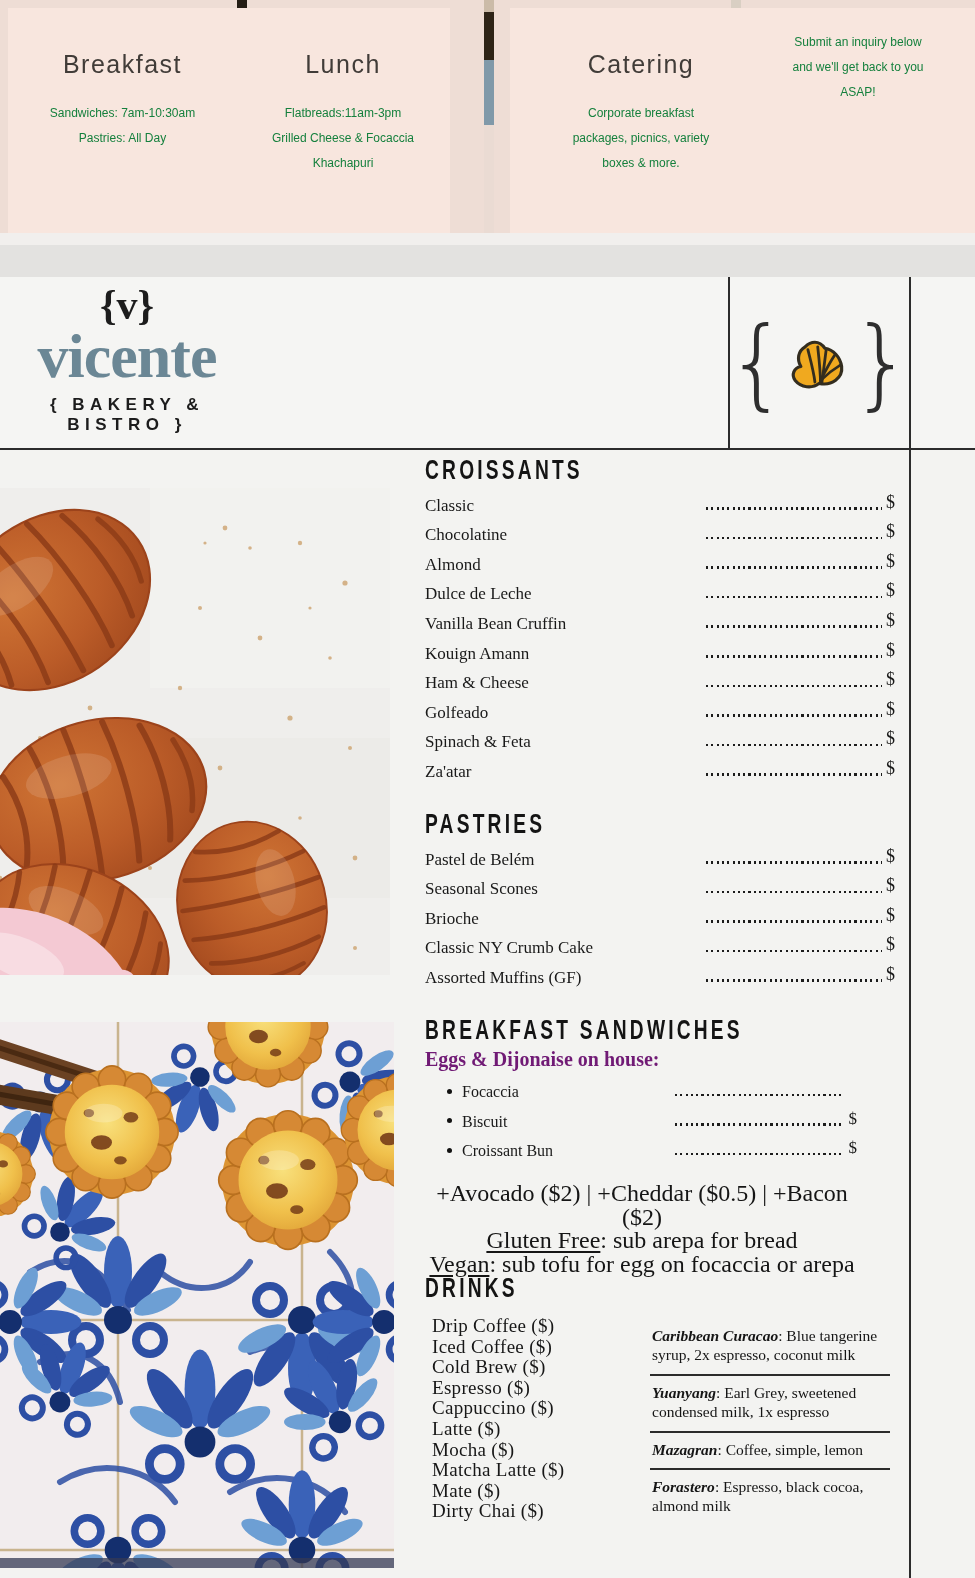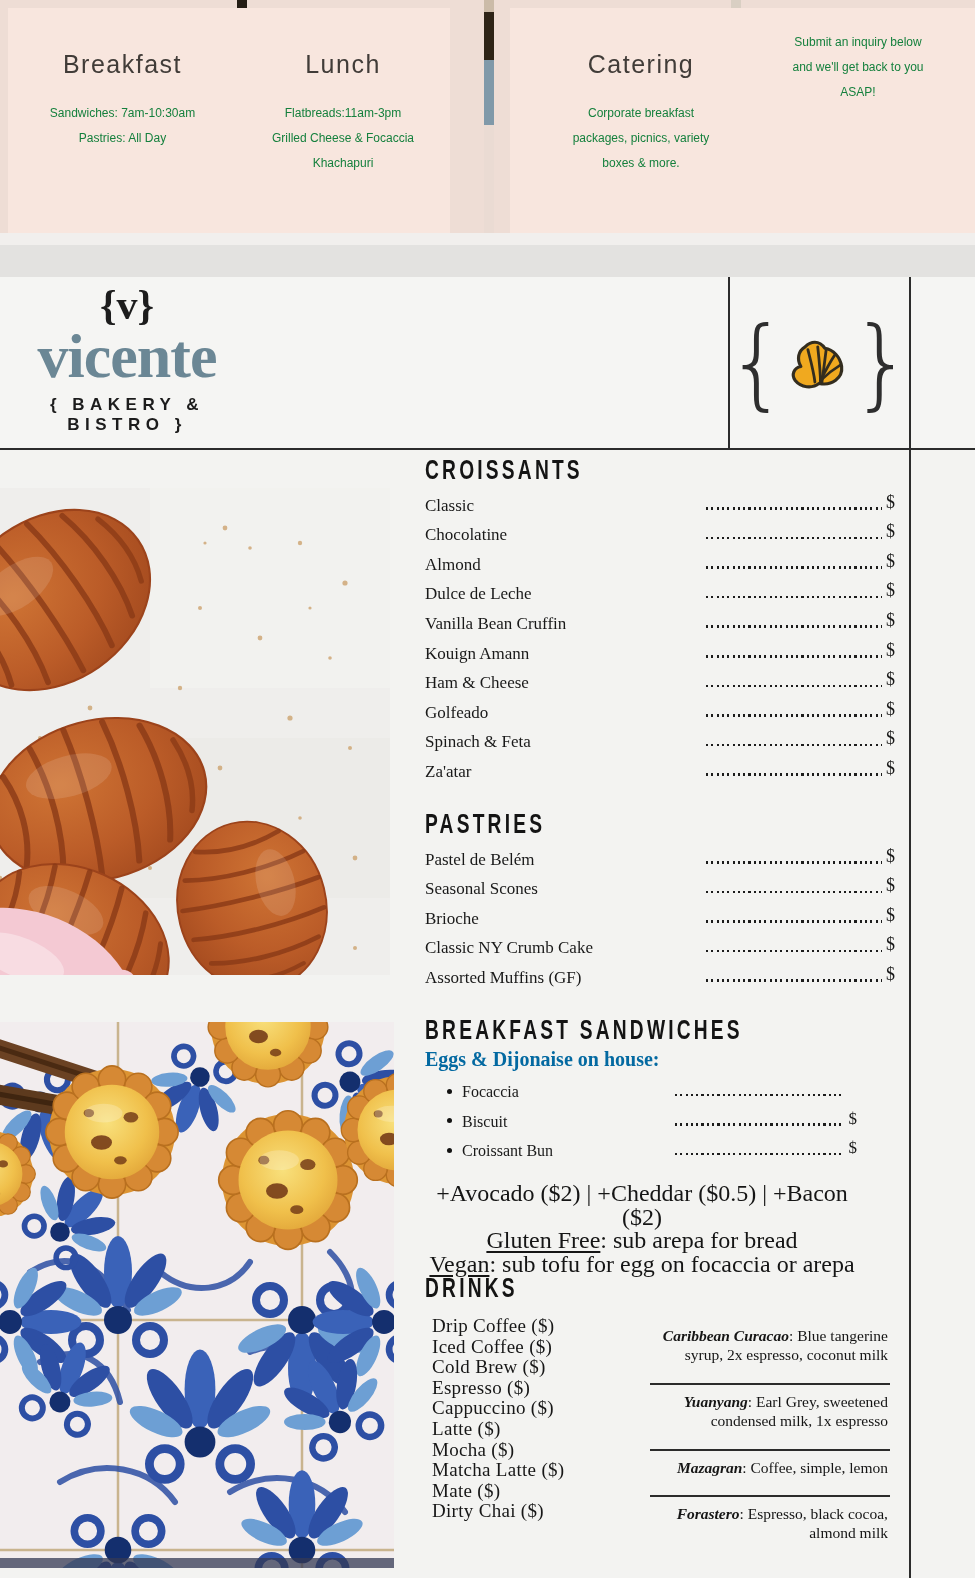--- a/index.html
+++ b/index.html
@@ -45,35 +45,35 @@
   .sec{position:absolute;left:425px;width:470px;}
   .sec-heading{font-family:"Liberation Sans",sans-serif;font-weight:700;font-size:24px;
                letter-spacing:4px;color:#141414;white-space:nowrap;
                transform:scale(0.8,1.12);transform-origin:left center;}
   .price-list{margin-top:5px;}
   .price-row{position:relative;height:29.6px;}
   .pr-name{position:absolute;left:0;bottom:3px;font-size:17px;color:#191919;white-space:nowrap;}
   .pr-dots{position:absolute;right:13px;bottom:9px;width:176px;height:2.6px;
            background:repeating-linear-gradient(90deg,#1c1c1c 0 2.1px,transparent 2.1px 5.3px);}
   .pr-price{position:absolute;right:0;bottom:6px;font-size:18px;color:#191919;}
-  .sub-heading{margin-top:4px;font-size:20px;font-weight:700;color:#0369a1;}
+  .sub-heading{margin-top:4px;font-size:20px;font-weight:700;color:#701a75;}
   .bullet-row{position:relative;height:29.4px;}
   .bullet-dot{position:absolute;left:22px;top:13px;width:5px;height:5px;border-radius:50%;background:#111;}
   .br-name{position:absolute;left:37px;bottom:4px;font-size:16px;color:#191919;white-space:nowrap;}
   .br-dots{position:absolute;right:50px;bottom:9px;width:170px;height:2.6px;
            background:repeating-linear-gradient(90deg,#1c1c1c 0 2.1px,transparent 2.1px 5.3px);}
   .br-price{position:absolute;right:38px;bottom:6px;font-size:17px;color:#191919;}
   .addons{position:absolute;left:425px;top:1182px;width:470px;box-sizing:border-box;
           padding-right:36px;text-align:center;font-size:24px;color:#151515;}
   .addon-line{line-height:23.5px;}
   .u{text-decoration:underline;text-underline-offset:3px;}
   .drinks-list{position:absolute;left:432px;top:1316px;font-size:19px;letter-spacing:0.3px;color:#171717;}
   .drink-line{line-height:20.6px;white-space:nowrap;}
   .specials{position:absolute;left:650px;top:1326px;width:240px;}
-  .special{padding:7px 2px 18px 2px;text-align:right;font-size:15.5px;line-height:1.25;
+  .special{padding:7px 2px 9px 2px;text-align:left;font-size:15.5px;line-height:1.25;
            color:#151515;border-bottom:2px solid #2b2b2b;}
   .special:first-child{padding-top:0;}
   .special:last-child{border-bottom:none;font-family:Liberation Serif, serif;}
   .sp-name{font-style:italic;font-weight:700;}
 
   
   .photo{position:absolute;overflow:hidden;}
   .photo-top{left:0;top:488px;width:390px;height:487px;}
   .photo-bottom{left:0;top:1022px;width:394px;height:546px;}
   .photo svg{display:block;}

